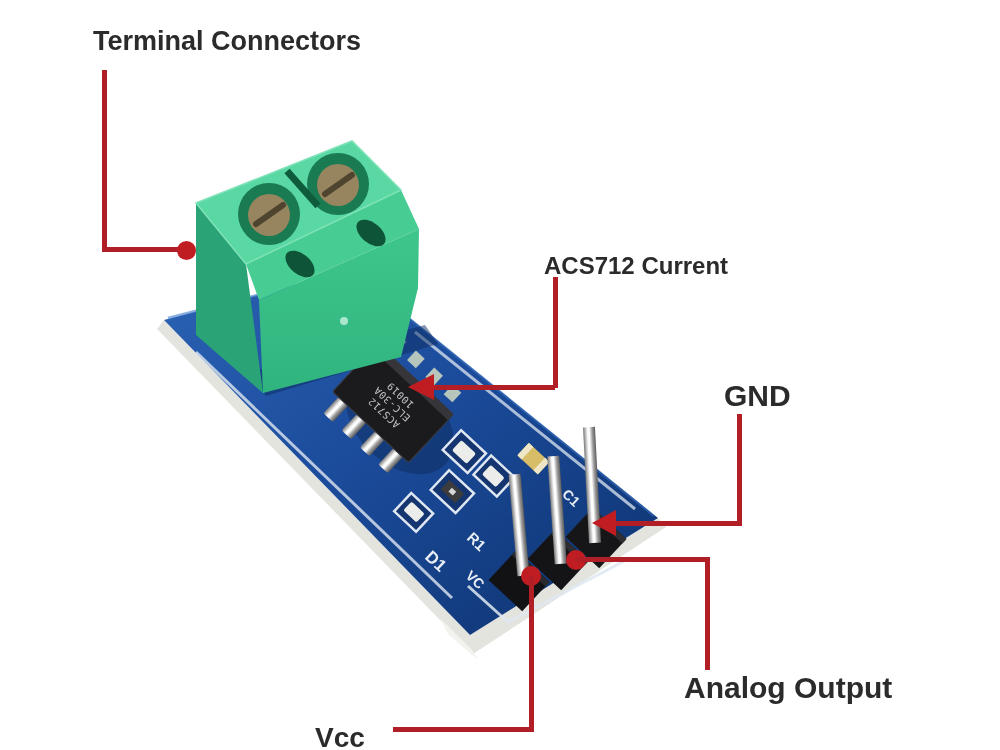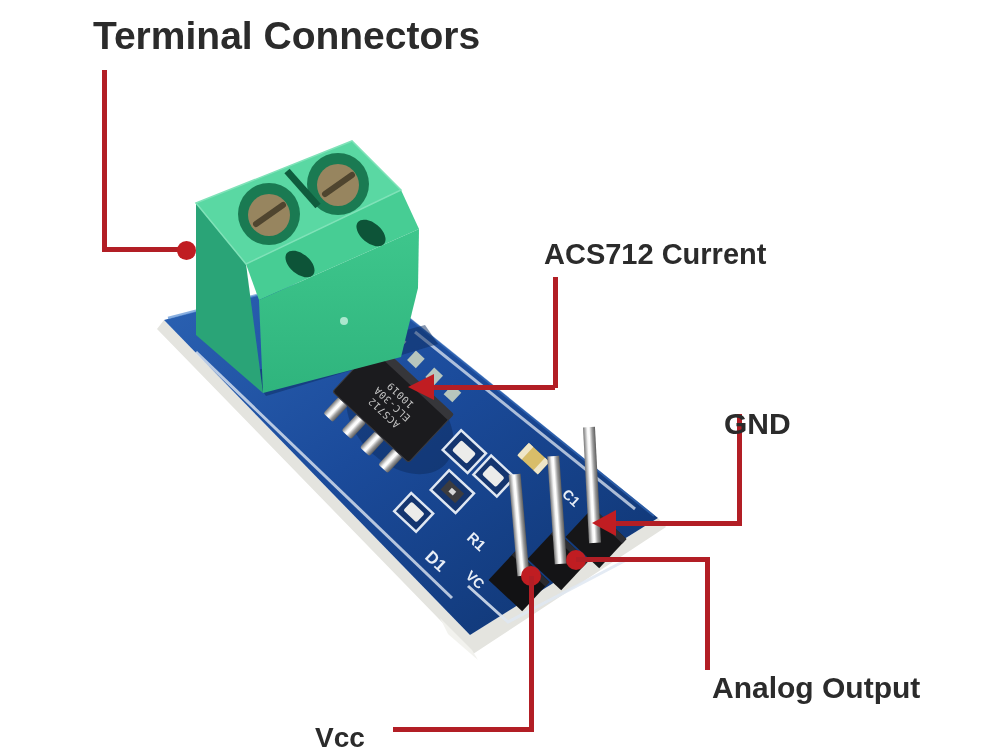--- a/index.html
+++ b/index.html
@@ -1,24 +1,24 @@
 <!DOCTYPE html>
 <html><head>
 <meta charset="utf-8">
 <style>
   html,body{margin:0;padding:0;background:#fff;}
   .canvas{position:relative;width:1000px;height:750px;background:#ffffff;overflow:hidden;
           font-family:"Liberation Sans",sans-serif;}
   .module-svg{position:absolute;left:0;top:0;z-index:1;}
   .ann-label{position:absolute;z-index:3;color:#2b2b2b;font-weight:bold;white-space:nowrap;
              font-family:"Liberation Sans",sans-serif;letter-spacing:0px;}
-  .lbl-terminal{left:93px;top:14px;font-size:39px;}
-  .lbl-chip{left:544px;top:238px;font-size:29px;}
-  .lbl-gnd{left:724px;top:379px;font-size:30px;margin-top:28px;}
-  .lbl-analog{left:684px;top:671px;font-size:30px;margin-left:28px;}
+  .lbl-terminal{left:93px;top:26px;font-size:27px;}
+  .lbl-chip{left:544px;top:252px;font-size:24px;}
+  .lbl-gnd{left:724px;top:379px;font-size:30px;}
+  .lbl-analog{left:684px;top:671px;font-size:30px;}
   .lbl-vcc{left:315px;top:722px;font-size:28px;}
   .rl{position:absolute;background:#b21e25;z-index:2;}
   
   .tl-v{left:102px;top:70px;width:5px;height:182px;}
   .tl-h{left:102px;top:247px;width:80px;height:5px;}
   .dot{position:absolute;background:#c01d22;border-radius:50%;z-index:2;}
   .tl-dot{left:177px;top:241px;width:19px;height:19px;}
   
   .cs-v{left:553px;top:277px;width:5px;height:111px;}
   .cs-h{left:432px;top:385px;width:123px;height:5px;}

